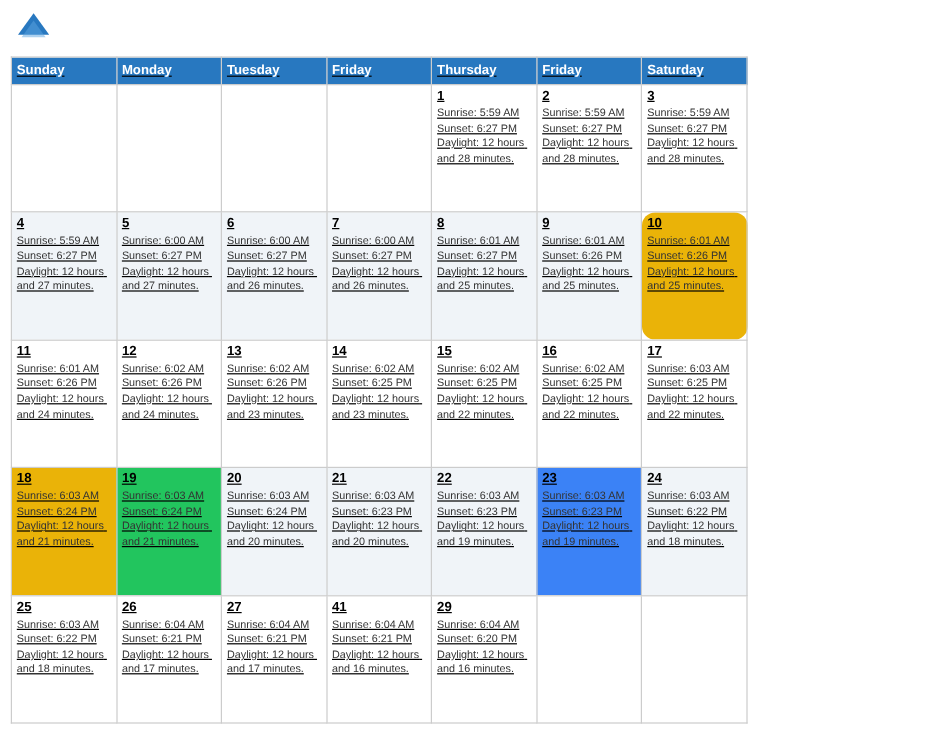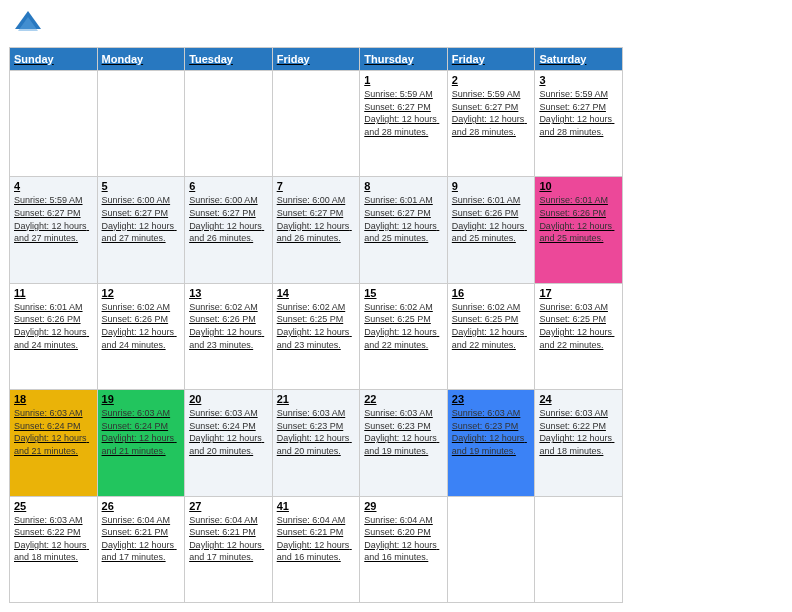--- a/index.html
+++ b/index.html
@@ -177,21 +177,21 @@
             <div class="day-info" style="white-space: pre-wrap;">Sunrise: 6:01 AM
 Sunset: 6:27 PM
 Daylight: 12 hours and 25 minutes.</div>
           </td>
           <td style="background: rgb(240, 244, 248);">
             <span class="day-num">9</span>
             <div class="day-info" style="white-space: pre-wrap;">Sunrise: 6:01 AM
 Sunset: 6:26 PM
 Daylight: 12 hours and 25 minutes.</div>
           </td>
-          <td style="background: #ec4899;">
+          <td style="background: #eab308; border-radius: 11px;">
             <span class="day-num">10</span>
             <div class="day-info" style="white-space: pre-wrap;">Sunrise: 6:01 AM
 Sunset: 6:26 PM
 Daylight: 12 hours and 25 minutes.</div>
           </td>
         </tr>
         <tr>
           <td>
             <span class="day-num">11</span>
             <div class="day-info" style="white-space: pre-wrap;">Sunrise: 6:01 AM

